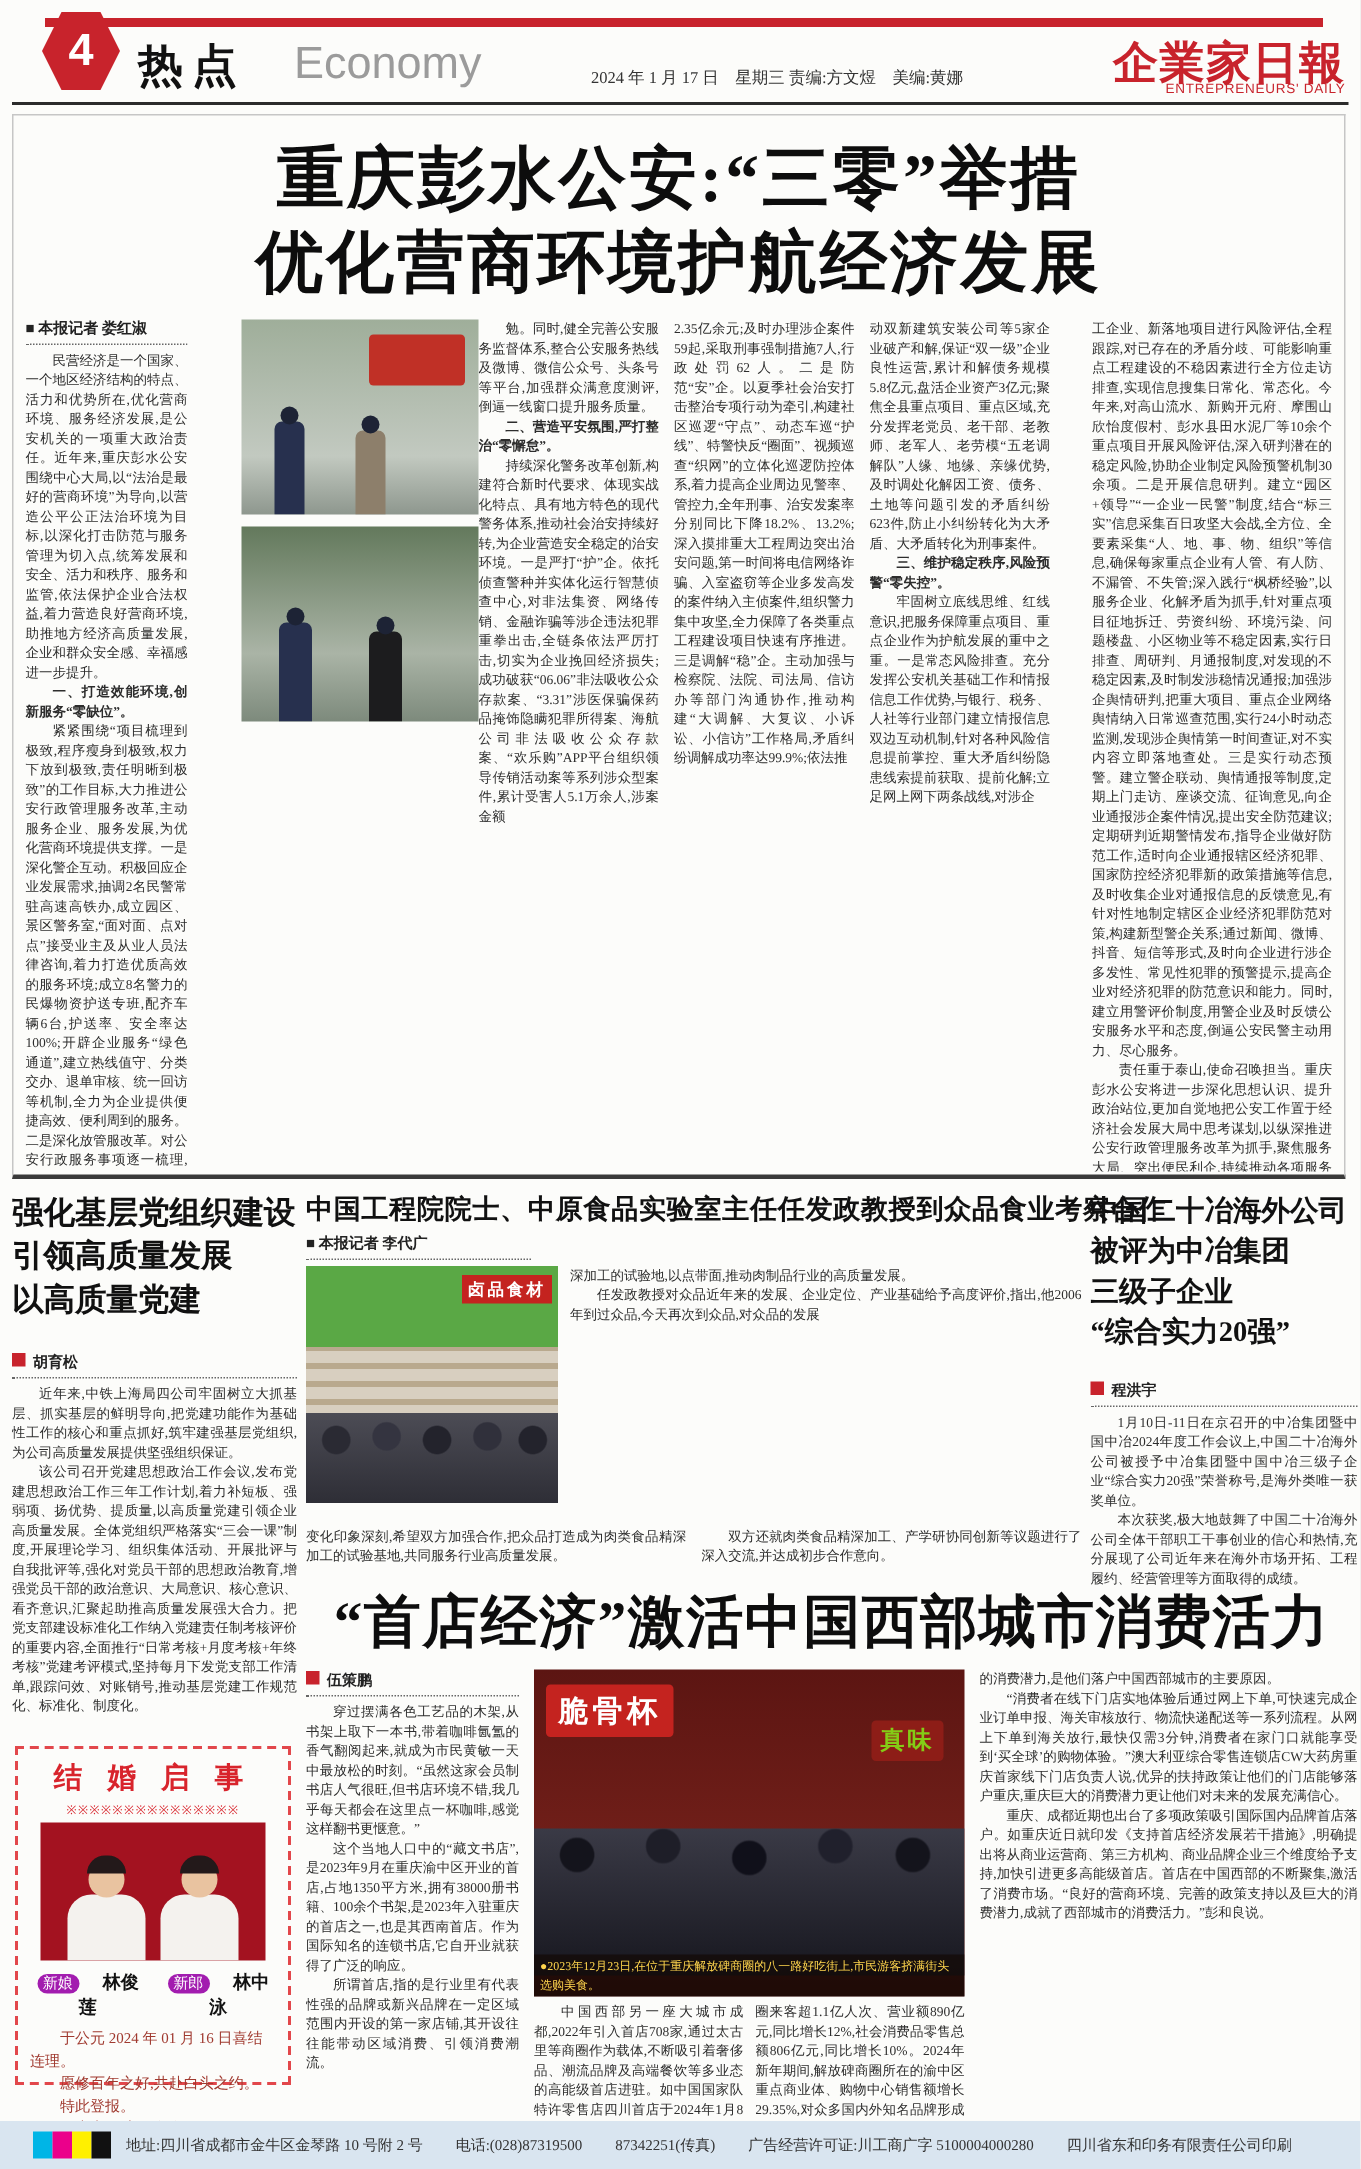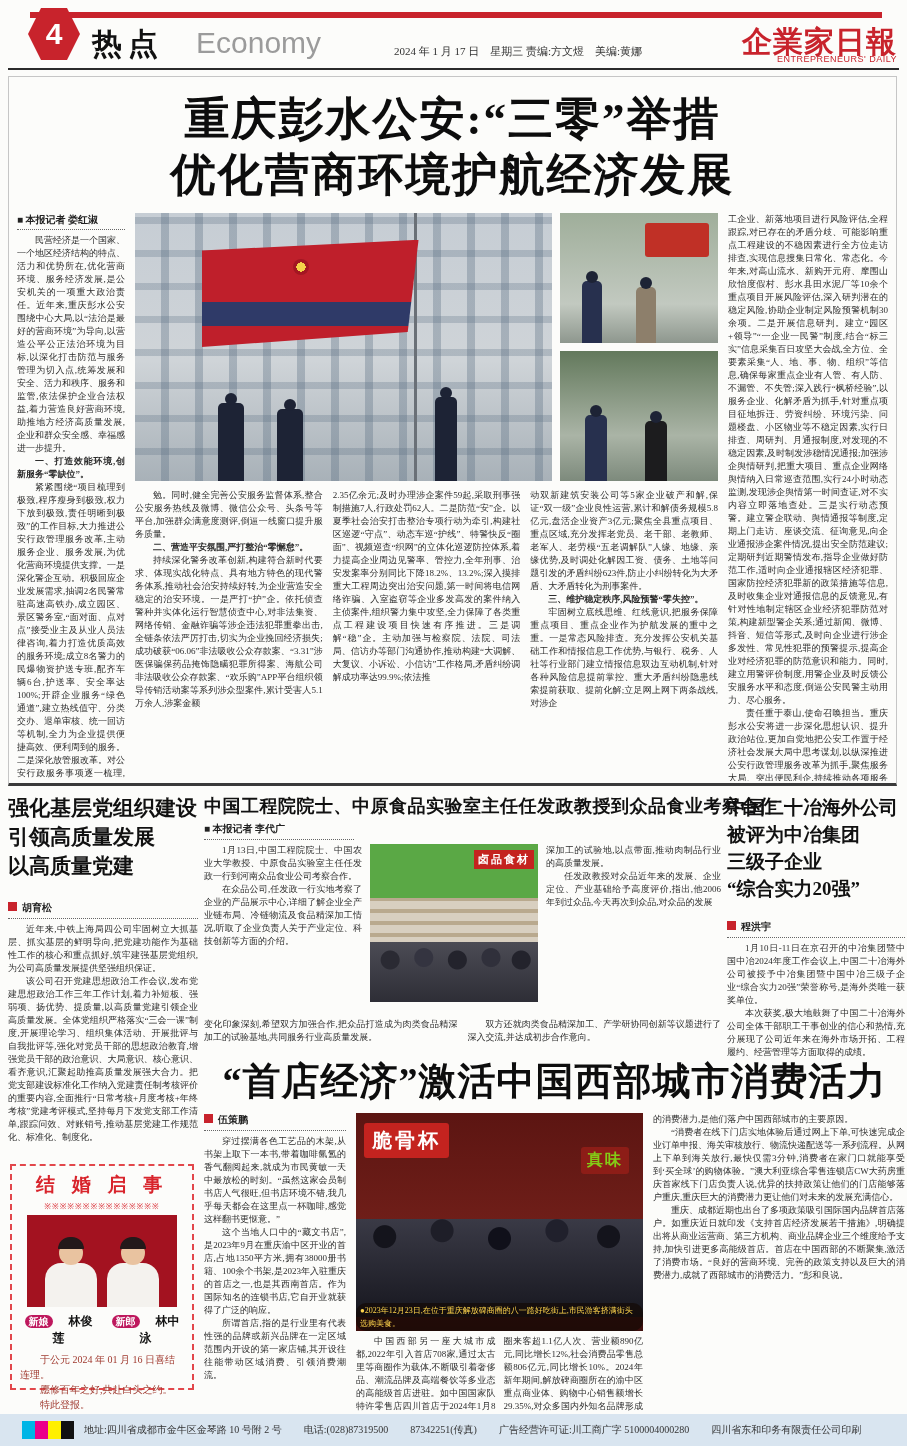--- a/index.html
+++ b/index.html
@@ -20,23 +20,23 @@
   
   .col{ text-align:justify; font-size:9px; line-height:13px; overflow:hidden;}
   .col p{margin:0;text-indent:2em;}
   .col p.sub{font-weight:bold;}
   .byline{font-size:10px;font-weight:bold;color:#222;border-bottom:1px dotted #666;padding-bottom:3px;margin-bottom:4px;}
   .redsq{display:inline-block;width:9px;height:9px;background:#c8232c;margin-right:5px;}
   
   .lead{position:absolute;left:8px;top:76px;width:889px;height:710px;border:1px solid #c6c6c6;
         border-bottom:3px solid #3a3a3a;box-sizing:border-box;padding:6px 8px;}
   .lead-hl{text-align:center;font-weight:900;color:#0d0d0d;font-size:45px;line-height:56px;letter-spacing:2px;margin:8px 0 10px;}
-  .lead-body{display:flex;gap:10px;height:568px;}
+  .lead-body{display:flex;gap:28px;height:568px;}
   .lead-c1{width:108px;flex:none;}
-  .lead-mid{flex:1;display:flex;flex-direction:column;}
+  .lead-mid{flex:1;display:flex;flex-direction:row;}
   .lead-c6{width:160px;flex:none;}
   .photo-row{display:flex;gap:8px;height:268px;margin-bottom:8px;}
   .photo-main{flex:1.9;position:relative;background:linear-gradient(180deg,#c6cdd4,#cfd4d8 55%,#a8b1b8);overflow:hidden;}
   .facade{position:absolute;inset:0;background:
      repeating-linear-gradient(90deg,transparent 0 26px,rgba(90,110,130,.35) 26px 34px),
      repeating-linear-gradient(0deg,transparent 0 26px,rgba(90,110,130,.28) 26px 33px);}
   .flag{position:absolute;left:16%;top:10%;width:52%;height:40%;
         background:linear-gradient(180deg,#bf1f2b 0 58%,#2f3a68 58% 80%,#bf1f2b 80% 100%);
         clip-path:polygon(0 10%,100% 0,95% 86%,0 100%);}
   .flag .emblem{position:absolute;left:42%;top:18%;width:16px;height:16px;border-radius:50%;
@@ -90,37 +90,37 @@
             background:#8d1d17;padding:3px 6px;border-radius:3px;}
   .sp-tag{position:absolute;left:14px;top:52%;background:#f5c400;color:#7a1010;font-size:8px;padding:1px 3px;}
   .sp-crowd{position:absolute;left:0;bottom:14px;width:100%;height:45%;background:
        radial-gradient(circle at 10% 18%,#14141c 0 11px,transparent 12px),
        radial-gradient(circle at 30% 12%,#1e1e28 0 11px,transparent 12px),
        radial-gradient(circle at 50% 20%,#10101a 0 11px,transparent 12px),
        radial-gradient(circle at 70% 12%,#20202c 0 11px,transparent 12px),
        radial-gradient(circle at 88% 18%,#14141c 0 11px,transparent 12px),
        linear-gradient(180deg,#3a3a46,#17171f);}
   .sp-caption{position:absolute;left:0;bottom:0;width:100%;background:rgba(20,10,5,.72);color:#ffd54d;
-              font-size:8px;line-height:13px;padding:1px 4px;box-sizing:border-box;border-radius:10px;}
+              font-size:8px;line-height:13px;padding:1px 4px;box-sizing:border-box;}
   .store-minirow{display:flex;gap:8px;margin-top:4px;}
   .store-minirow .col{flex:1;}
   .store-right{flex:1;}
   
   .marry{position:absolute;left:10px;top:1164px;width:184px;height:226px;border:2px dashed #e2474b;
          box-sizing:border-box;padding:6px 8px;text-align:center;}
   .marry-title{color:#d8242c;font-size:19px;font-weight:900;letter-spacing:6px;}
   .marry-deco{color:#d8242c;font-size:8px;letter-spacing:1px;margin:2px 0 4px;}
   .marry-photo{position:relative;width:150px;height:92px;margin:0 auto;background:#a31220;overflow:hidden;}
   .person{position:absolute;bottom:0;width:52px;height:44px;background:#f4f2ee;border-radius:16px 16px 0 0;}
   .person::before{content:"";position:absolute;top:-22px;left:50%;transform:translateX(-50%);
        width:24px;height:24px;border-radius:50%;background:#e9c3a0;}
   .person::after{content:"";position:absolute;top:-26px;left:50%;transform:translateX(-50%);
        width:26px;height:12px;border-radius:12px 12px 0 0;background:#23191a;}
   .marry-names{margin-top:6px;font-size:12px;font-weight:bold;color:#111;display:flex;justify-content:center;gap:10px;}
-  .pill{background:#be185d;color:#fff;border-radius:8px;font-size:10px;padding:1px 4px;margin-right:16px;font-weight:bold;}
+  .pill{background:#a21caf;color:#fff;border-radius:8px;font-size:10px;padding:1px 4px;margin-right:16px;font-weight:normal;}
   .marry-lines{margin-top:5px;text-align:left;font-size:10px;line-height:15px;color:#a03a30;}
   .marry-lines div{text-indent:2em;}
   
   .footer{position:absolute;left:0;top:1414px;width:907px;height:32px;background:#d9e5f0;
           display:flex;align-items:center;font-size:10px;color:#333;}
   .cmyk{display:flex;margin:0 10px 0 22px;}
   .cmyk i{width:13px;height:18px;display:block;}
   .footer span{margin-right:22px;white-space:nowrap;}
 </style>
 </head>
@@ -211,24 +211,20 @@
     <div class="col" style="height:268px;">
       <p>近年来,中铁上海局四公司牢固树立大抓基层、抓实基层的鲜明导向,把党建功能作为基础性工作的核心和重点抓好,筑牢建强基层党组织,为公司高质量发展提供坚强组织保证。</p>
       <p>该公司召开党建思想政治工作会议,发布党建思想政治工作三年工作计划,着力补短板、强弱项、扬优势、提质量,以高质量党建引领企业高质量发展。全体党组织严格落实“三会一课”制度,开展理论学习、组织集体活动、开展批评与自我批评等,强化对党员干部的思想政治教育,增强党员干部的政治意识、大局意识、核心意识、看齐意识,汇聚起助推高质量发展强大合力。把党支部建设标准化工作纳入党建责任制考核评价的重要内容,全面推行“日常考核+月度考核+年终考核”党建考评模式,坚持每月下发党支部工作清单,跟踪问效、对账销号,推动基层党建工作规范化、标准化、制度化。</p>
     </div>
   </div>
 
   <div class="expert">
     <div class="expert-title">中国工程院院士、中原食品实验室主任任发政教授到众品食业考察合作</div>
     <div class="byline" style="width:150px;">■ 本报记者 李代广</div>
     <div class="expert-body">
-      <div class="exp-left col" style="height:168px;">
-        <p>1月13日,中国工程院院士、中国农业大学教授、中原食品实验室主任任发政一行到河南众品食业公司考察合作。</p>
-        <p>在众品公司,任发政一行实地考察了企业的产品展示中心,详细了解企业全产业链布局、冷链物流及食品精深加工情况,听取了企业负责人关于产业定位、科技创新等方面的介绍。</p>
-      </div>
       <div class="exp-photo">
         <div class="band"></div>
         <div class="sign">卤品食材</div>
         <div class="shelf"></div>
         <div class="crowd"></div>
       </div>
       <div class="exp-right col" style="height:168px;">
         <p style="text-indent:0;">深加工的试验地,以点带面,推动肉制品行业的高质量发展。</p>
         <p>任发政教授对众品近年来的发展、企业定位、产业基础给予高度评价,指出,他2006年到过众品,今天再次到众品,对众品的发展</p>
       </div>

